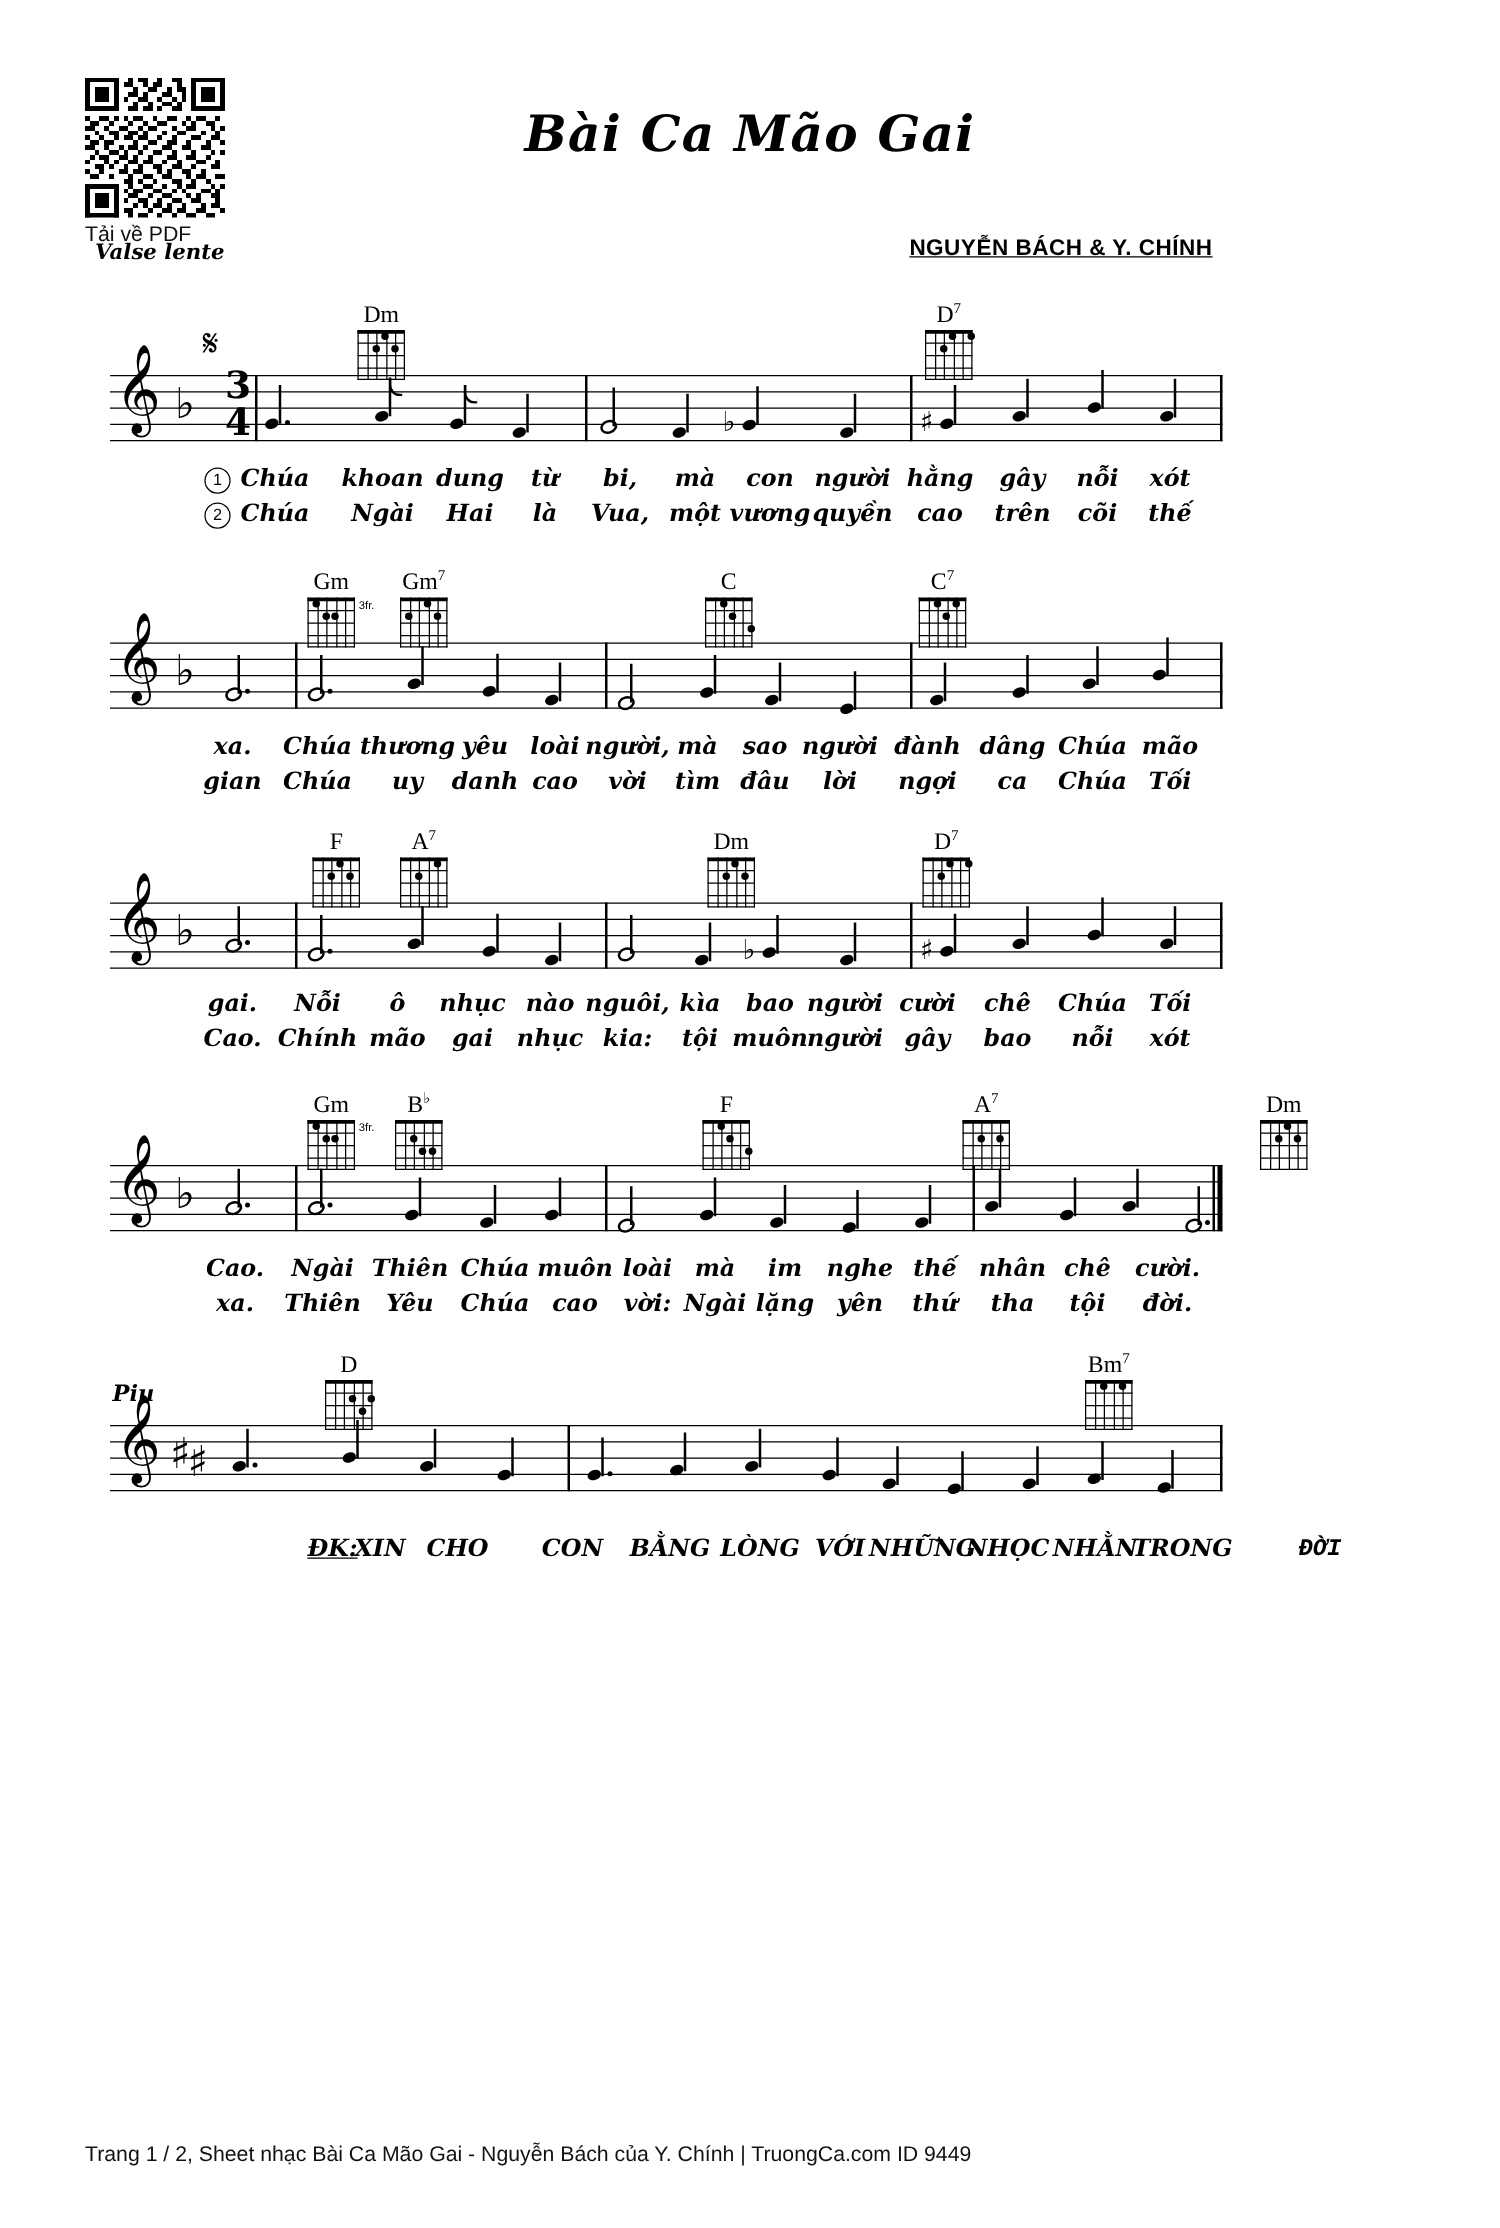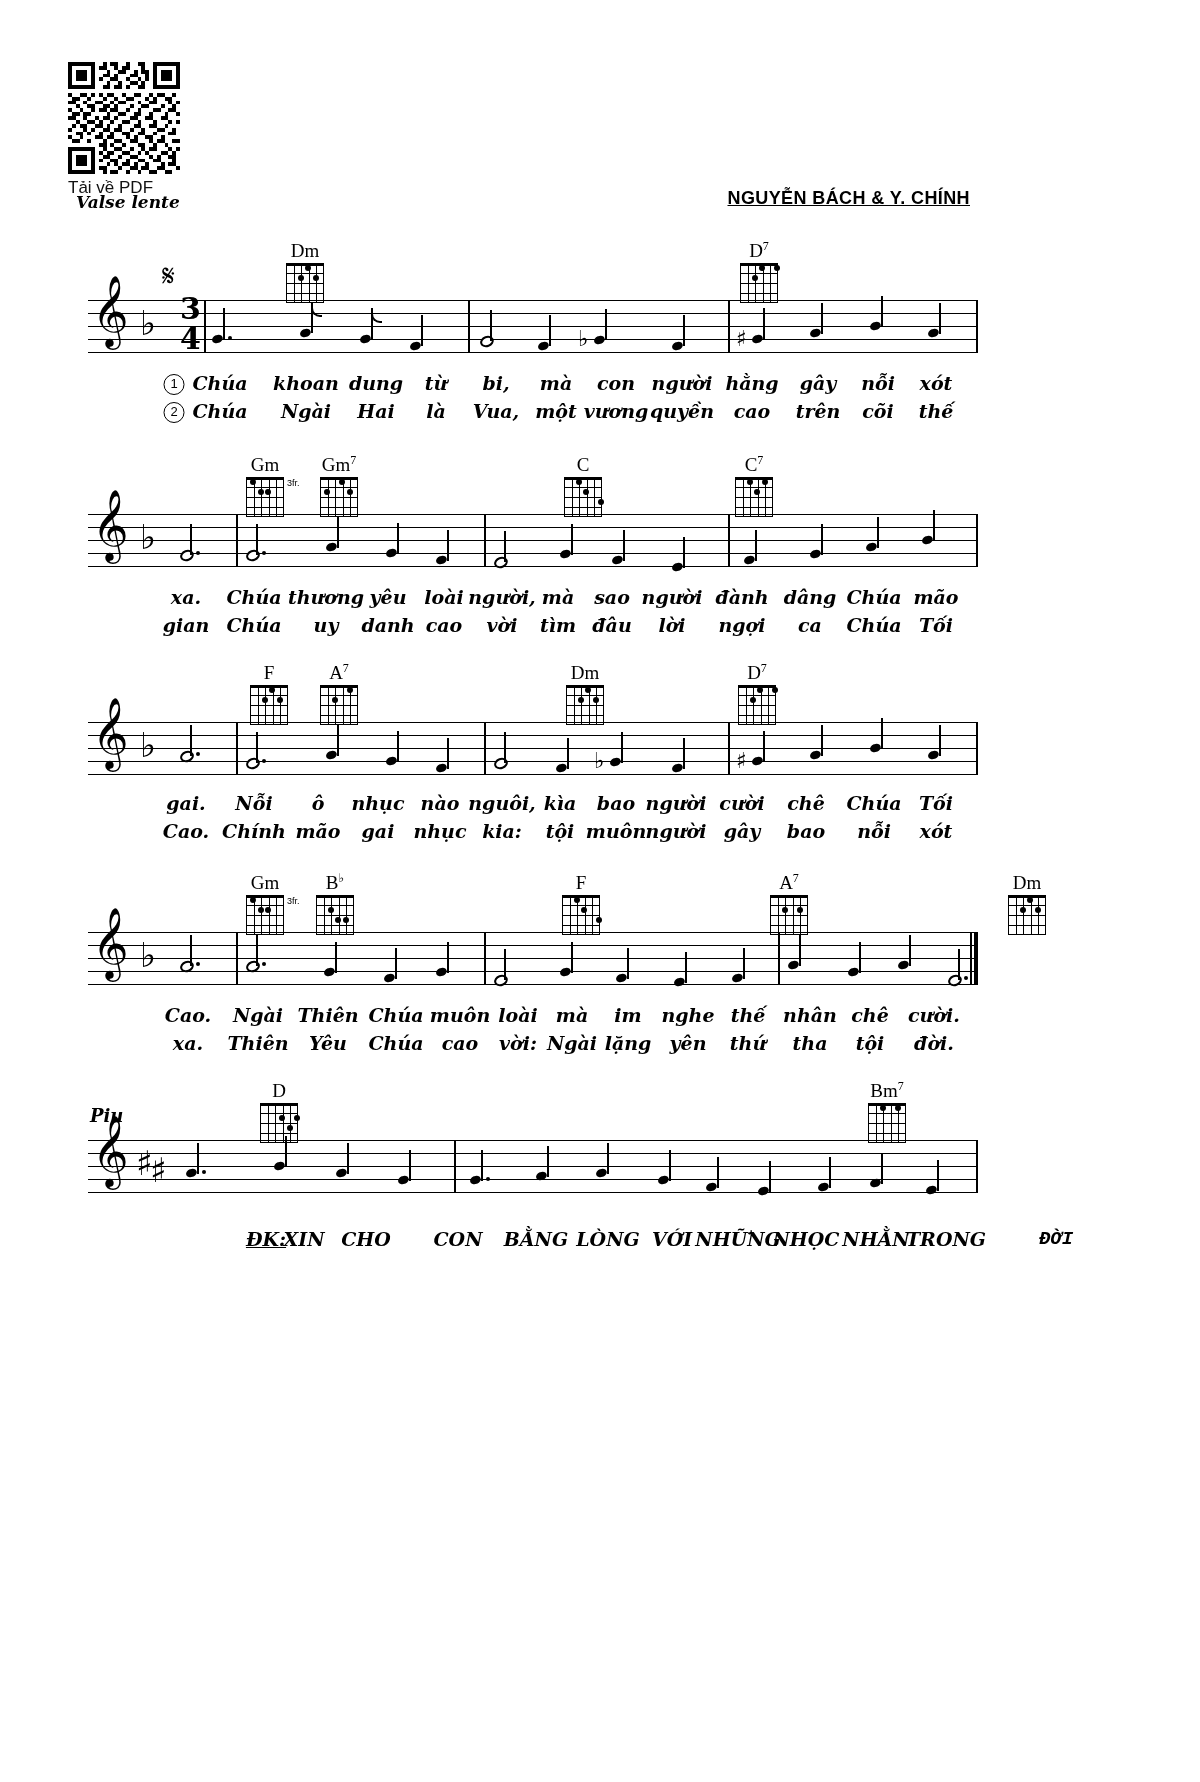--- a/index.html
+++ b/index.html
@@ -519,20 +519,21 @@
           <rect x="11" y="28" width="2" height="1"></rect>
           <rect x="15" y="28" width="1" height="1"></rect>
           <rect x="18" y="28" width="1" height="1"></rect>
           <rect x="21" y="28" width="2" height="1"></rect>
           <rect x="25" y="28" width="2" height="1"></rect>
       </g>
     </svg>
     <div class="qr-caption">Tải về PDF</div>
   </div>
 
+  <div class="title">Bài Ca Mão Gai</div>
   <div class="composer">NGUYỄN BÁCH &amp; Y. CHÍNH</div>
   <div class="tempo">Valse lente</div>
   <div class="piu">Piu</div>
 
   <div class="system" style="top:300px;">
     <div class="staff">
       <div class="line"></div>
         <div class="line"></div>
         <div class="line"></div>
         <div class="line"></div>
@@ -1235,14 +1236,15 @@
     <div class="syl" style="left:448px; top:0;">BẰNG</div>
     <div class="syl" style="left:520px; top:0;">LÒNG</div>
     <div class="syl" style="left:584px; top:0;">VỚI</div>
     <div class="syl" style="left:650px; top:0;">NHỮNG</div>
     <div class="syl" style="left:718px; top:0;">NHỌC</div>
     <div class="syl" style="left:788px; top:0;">NHẰN</div>
     <div class="syl" style="left:858px; top:0;">TRONG</div>
     <div class="syl" style="left:968px; top:0;font-family:Liberation Mono, monospace;">ĐỜI</div>
   </div>
 
+  <div class="footer">Trang 1 / 2, Sheet nhạc Bài Ca Mão Gai - Nguyễn Bách của Y. Chính  | TruongCa.com ID 9449</div>
 
 </div>
 
 </body></html>

